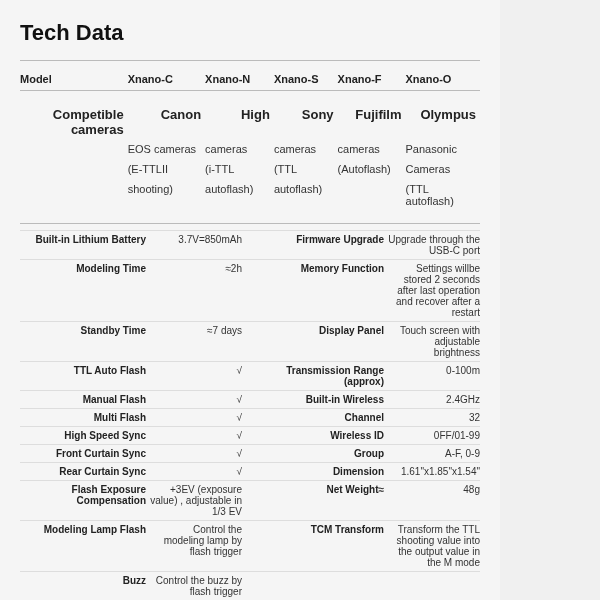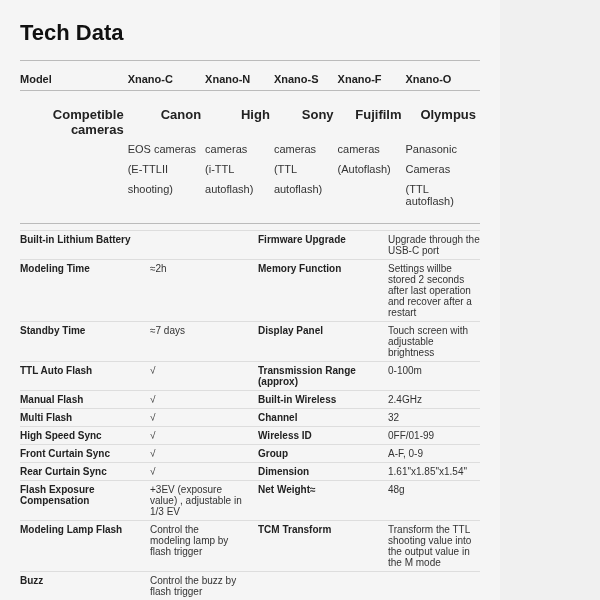--- a/index.html
+++ b/index.html
@@ -76,20 +76,21 @@
       gap: 0;
       width: 100%;
     }
     .spec-left, .spec-right {
       display: grid;
       grid-template-columns: 130px 1fr;
       border-top: 1px solid #ddd;
       padding: 3px 0;
       align-items: start;
       font-size: 10px;
+      text-align: right;
     }
     .spec-left {
       padding-right: 8px;
     }
     .spec-right {
       padding-left: 8px;
       border-left: none;
     }
     .spec-label {
       font-weight: bold;
@@ -155,20 +156,21 @@
         <td>(TTL autoflash)</td>
       </tr>
     </tbody>
   </table>
 
   <hr class="divider-mid">
 
   <div class="specs-grid" id="specs-grid">
   <div class="spec-left">
         <span class="spec-label">Built-in Lithium Battery</span>
+        <span class="spec-value">3.7V=850mAh</span>
       </div>
       <div class="spec-right">
         <span class="spec-label">Firmware Upgrade</span>
         <span class="spec-value">Upgrade through the USB-C port</span>
       </div>
       <div class="spec-left">
         <span class="spec-label">Modeling Time</span>
         <span class="spec-value">≈2h</span>
       </div>
       <div class="spec-right">

